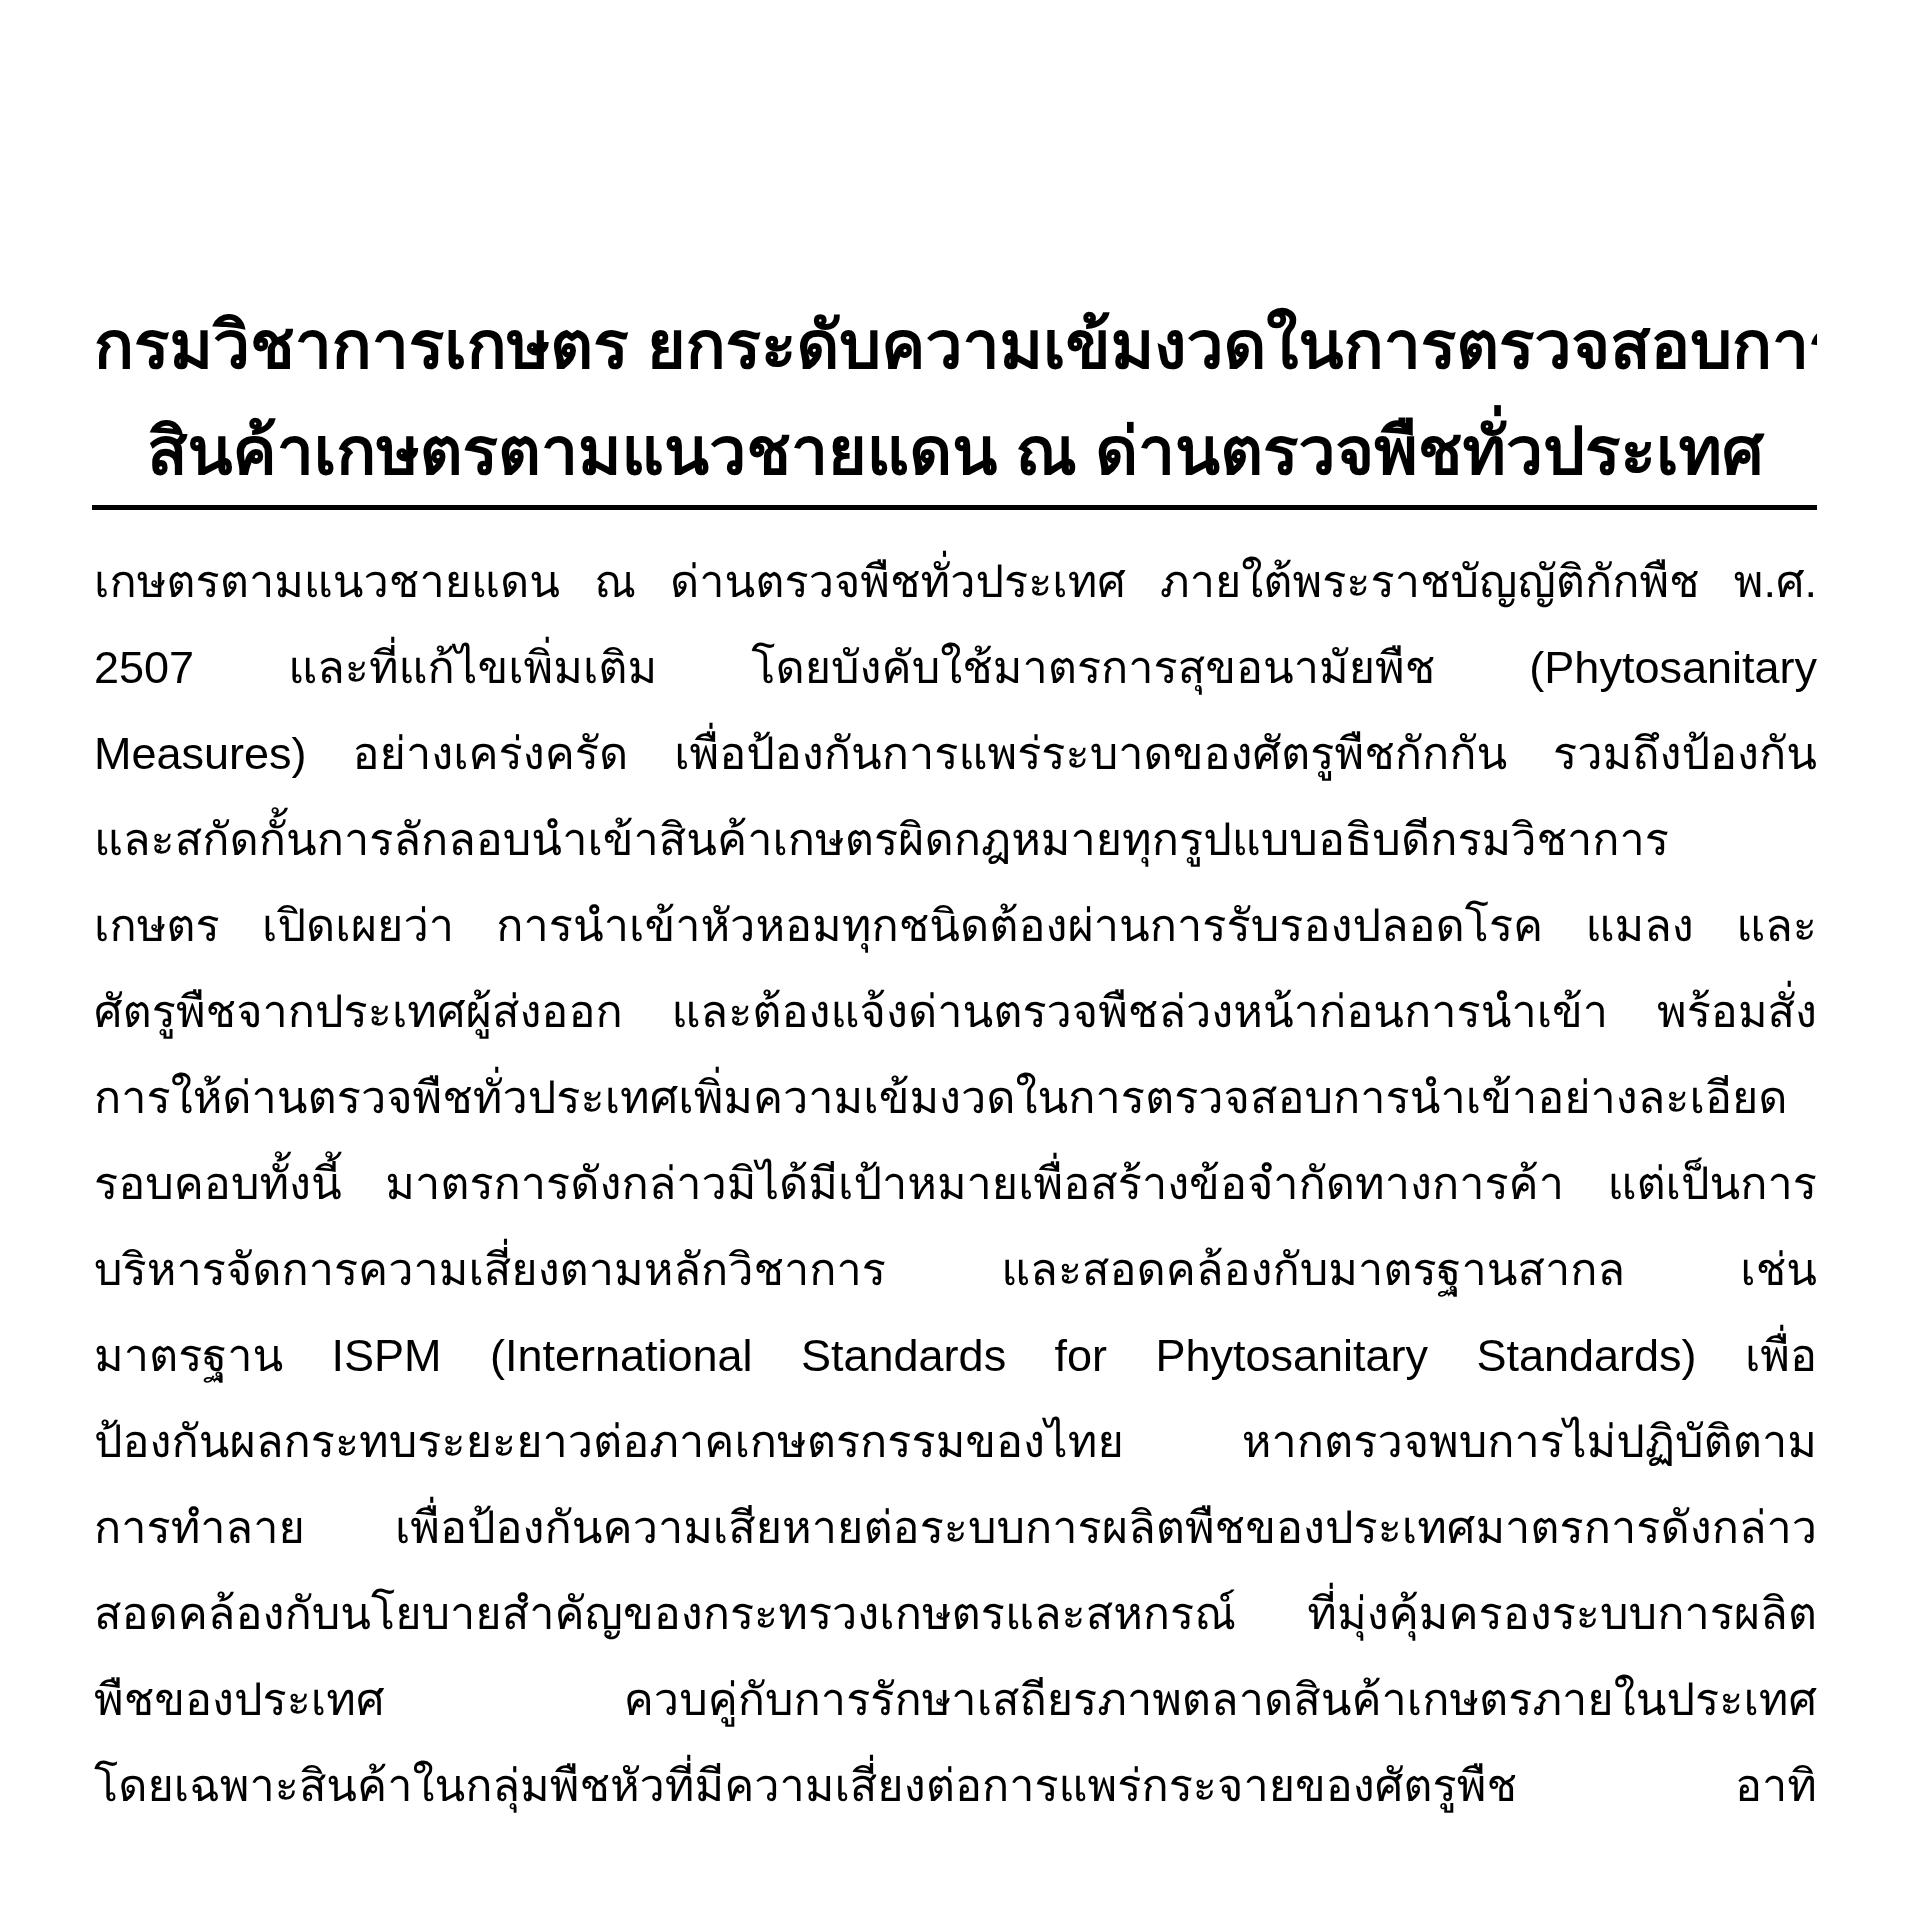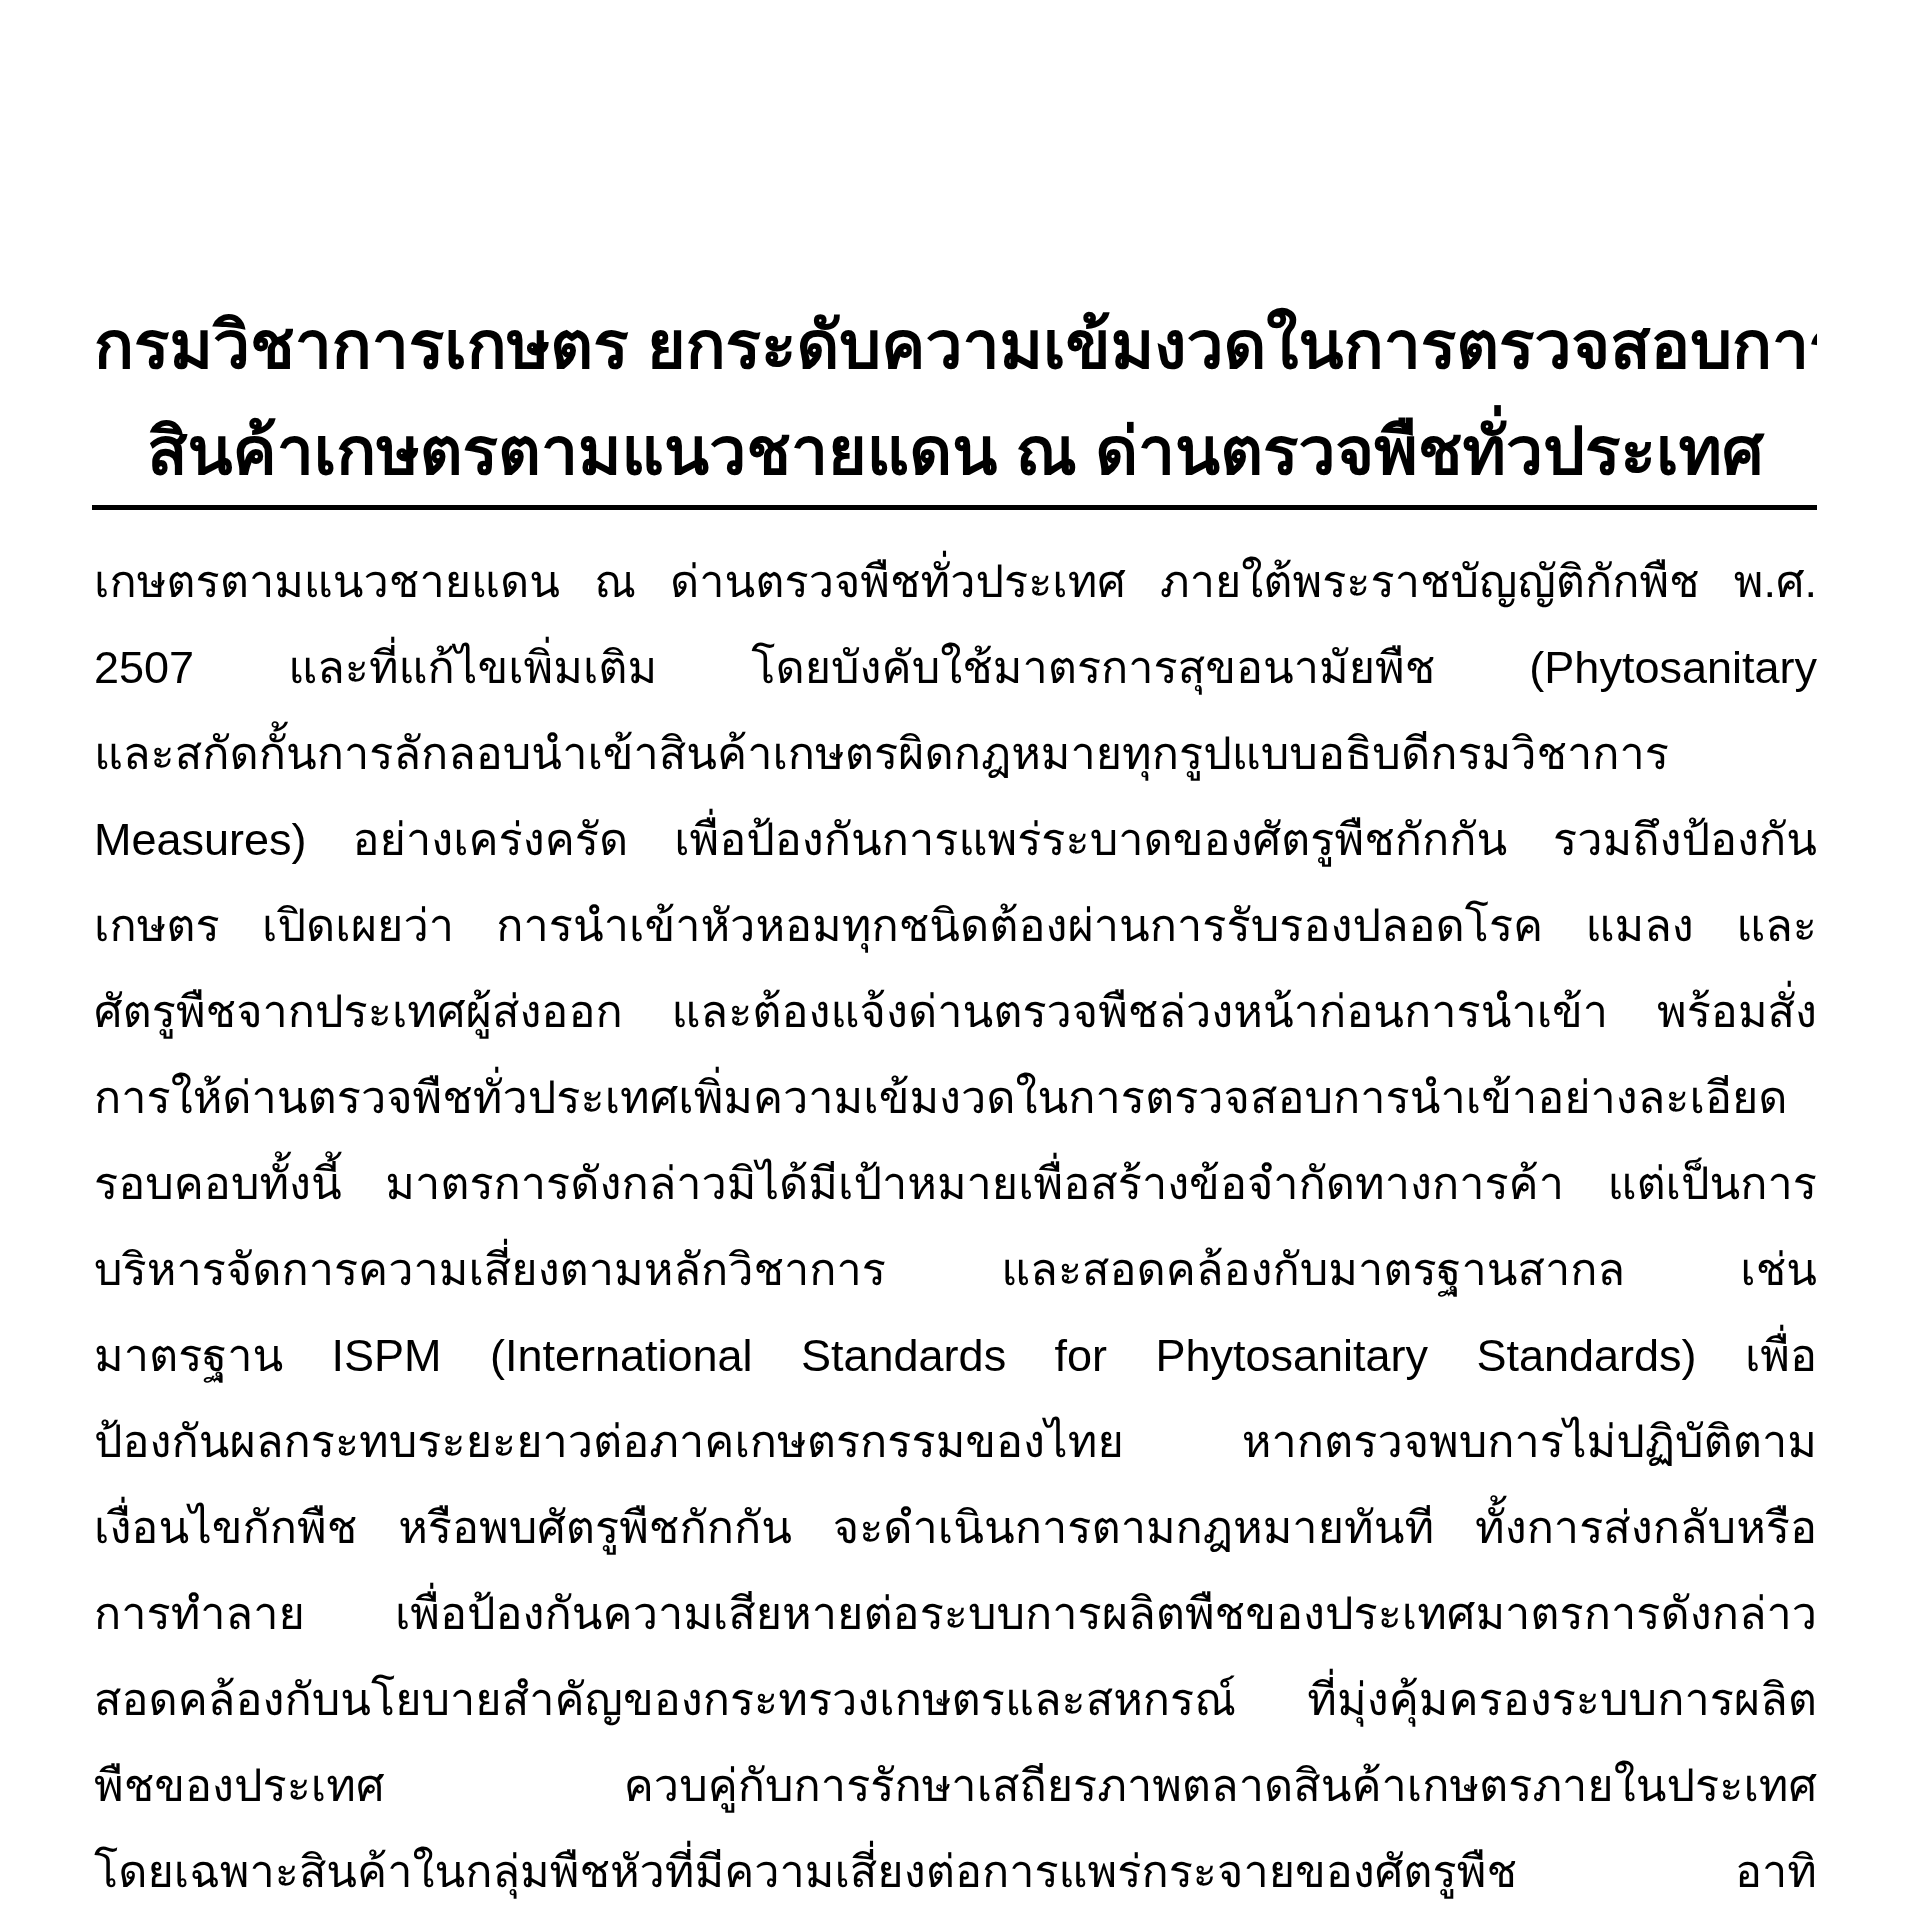--- a/index.html
+++ b/index.html
@@ -59,30 +59,29 @@
   <div class="doc-title">
     <div class="title-line">กรมวิชาการเกษตร ยกระดับความเข้มงวดในการตรวจสอบการนำเข้า</div>
     <div class="title-line">สินค้าเกษตรตามแนวชายแดน ณ ด่านตรวจพืชทั่วประเทศ</div>
   </div>
 
   <div class="divider"></div>
 
   <div class="doc-body">
     <div class="line">เกษตรตามแนวชายแดน ณ ด่านตรวจพืชทั่วประเทศ ภายใต้พระราชบัญญัติกักพืช พ.ศ.</div>
     <div class="line">2507 และที่แก้ไขเพิ่มเติม โดยบังคับใช้มาตรการสุขอนามัยพืช (Phytosanitary</div>
+    <div class="line">Measures) อย่างเคร่งครัด เพื่อป้องกันการแพร่ระบาดของศัตรูพืชกักกัน รวมถึงป้องกัน</div>
     <div class="line">และสกัดกั้นการลักลอบนำเข้าสินค้าเกษตรผิดกฎหมายทุกรูปแบบอธิบดีกรมวิชาการ</div>
-    <div class="line">Measures) อย่างเคร่งครัด เพื่อป้องกันการแพร่ระบาดของศัตรูพืชกักกัน รวมถึงป้องกัน</div>
     <div class="line">เกษตร เปิดเผยว่า การนำเข้าหัวหอมทุกชนิดต้องผ่านการรับรองปลอดโรค แมลง และ</div>
     <div class="line">ศัตรูพืชจากประเทศผู้ส่งออก และต้องแจ้งด่านตรวจพืชล่วงหน้าก่อนการนำเข้า พร้อมสั่ง</div>
     <div class="line">การให้ด่านตรวจพืชทั่วประเทศเพิ่มความเข้มงวดในการตรวจสอบการนำเข้าอย่างละเอียด</div>
     <div class="line">รอบคอบทั้งนี้ มาตรการดังกล่าวมิได้มีเป้าหมายเพื่อสร้างข้อจำกัดทางการค้า แต่เป็นการ</div>
     <div class="line">บริหารจัดการความเสี่ยงตามหลักวิชาการ และสอดคล้องกับมาตรฐานสากล เช่น</div>
     <div class="line">มาตรฐาน ISPM (International Standards for Phytosanitary Standards) เพื่อ</div>
     <div class="line">ป้องกันผลกระทบระยะยาวต่อภาคเกษตรกรรมของไทย หากตรวจพบการไม่ปฏิบัติตาม</div>
-    <div class="line">เงื่อนไขกักพืช หรือพบศัตรูพืชกักกัน จะดำเนินการตามกฎหมายทันที ทั้งการส่งกลับหรือ</div>
     <div class="line">การทำลาย เพื่อป้องกันความเสียหายต่อระบบการผลิตพืชของประเทศมาตรการดังกล่าว</div>
     <div class="line">สอดคล้องกับนโยบายสำคัญของกระทรวงเกษตรและสหกรณ์ ที่มุ่งคุ้มครองระบบการผลิต</div>
     <div class="line">พืชของประเทศ ควบคู่กับการรักษาเสถียรภาพตลาดสินค้าเกษตรภายในประเทศ</div>
     <div class="line">โดยเฉพาะสินค้าในกลุ่มพืชหัวที่มีความเสี่ยงต่อการแพร่กระจายของศัตรูพืช อาทิ</div>
 
   </div>
 
 </div>
 
 

